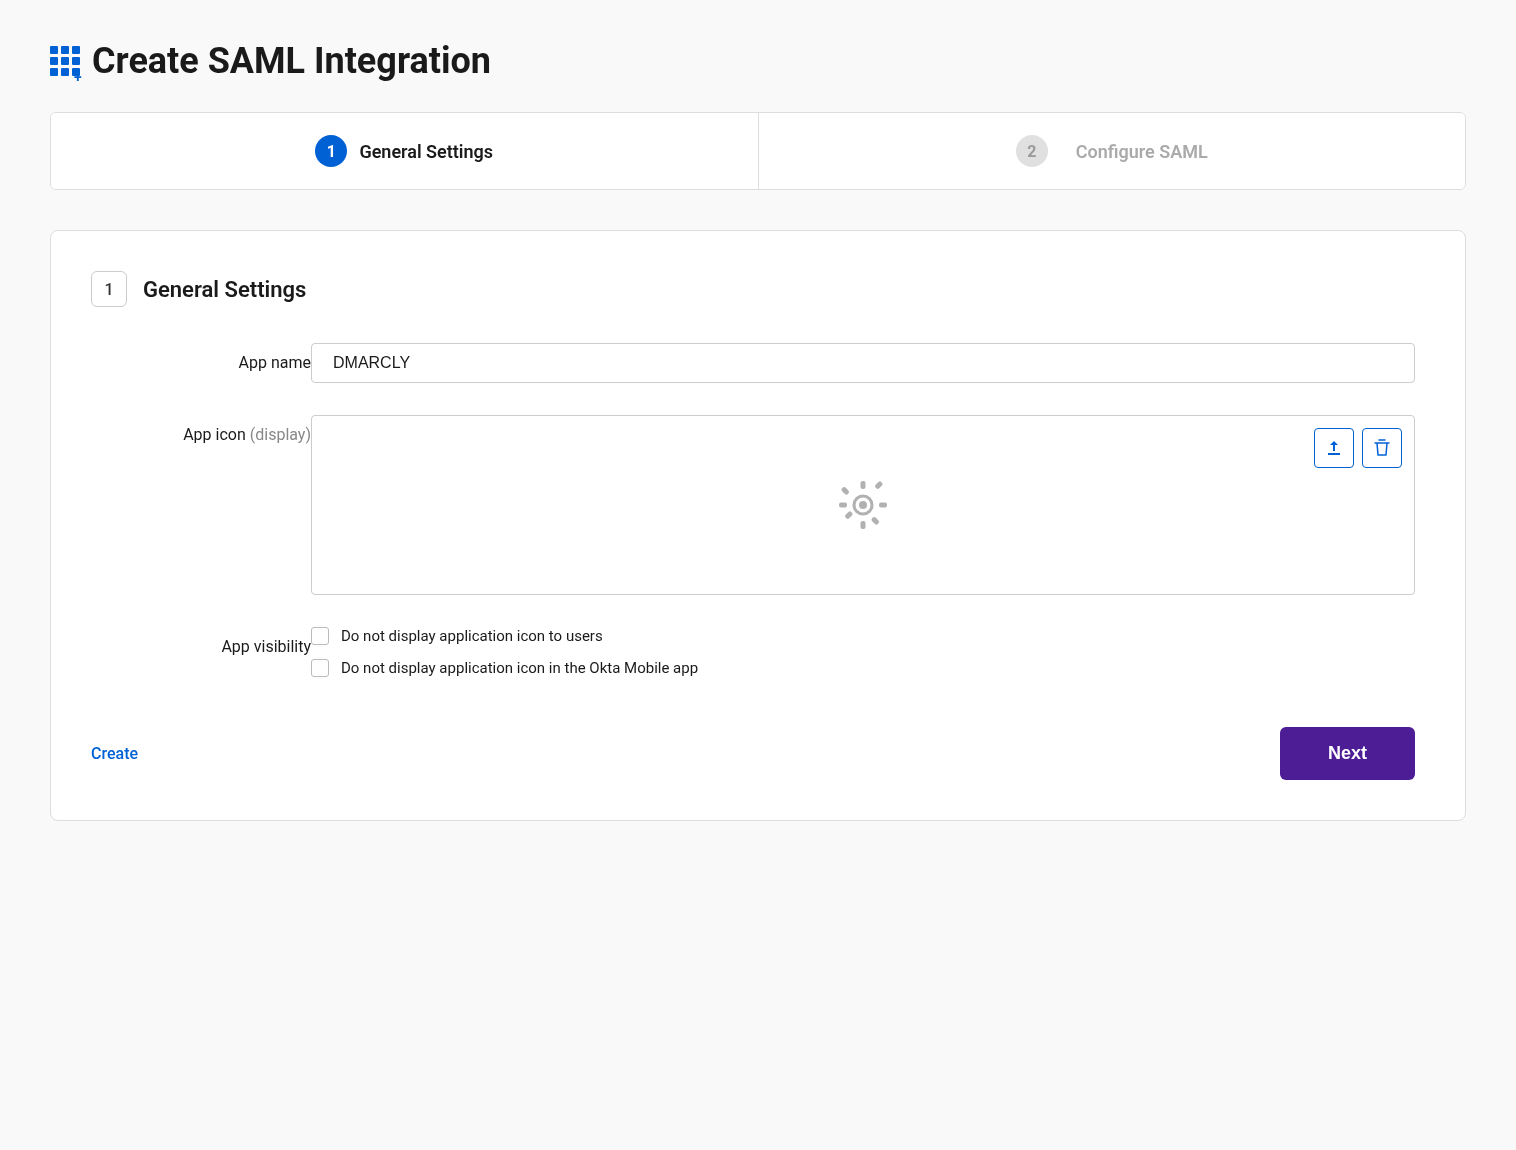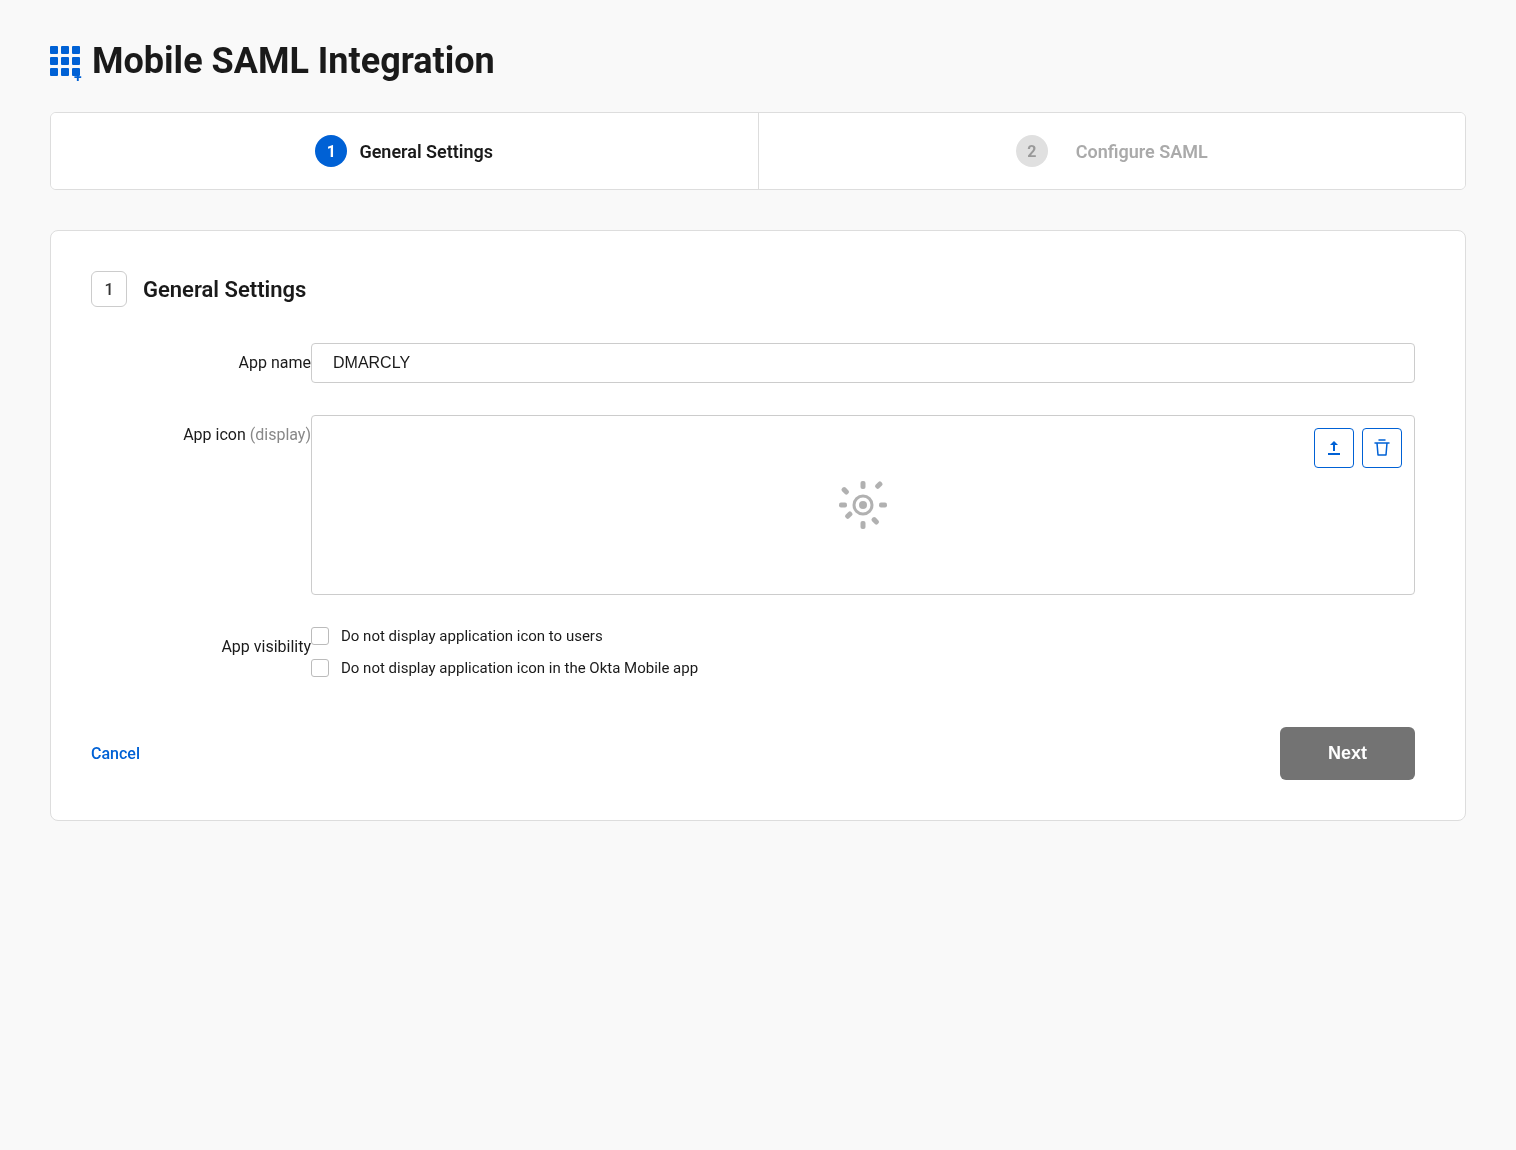--- a/index.html
+++ b/index.html
@@ -258,21 +258,21 @@
 
     .cancel-link {
       font-size: 16px;
       color: #0061d5;
       cursor: pointer;
       text-decoration: none;
       font-weight: 500;
     }
 
     .next-button {
-      background: #737373;
+      background: #4c1d95;
       color: #fff;
       border: none;
       border-radius: 6px;
       padding: 16px 48px;
       font-size: 18px;
       font-weight: 600;
       cursor: pointer;
     }
   </style>
 </head>
@@ -284,21 +284,21 @@
       <div class="dot"></div>
       <div class="dot"></div>
     <div class="dot"></div>
       <div class="dot"></div>
       <div class="dot"></div>
     <div class="dot"></div>
       <div class="dot"></div>
       <div class="dot"></div>
     <span class="plus-overlay">+</span>
   </div>
-  <h1 class="page-title">Mobile SAML Integration</h1>
+  <h1 class="page-title">Create SAML Integration</h1>
 </div>
 
 <div class="steps-bar">
   <div class="step-item active">
     <div class="step-number">1</div>
     <span class="step-label">General Settings</span>
   </div>
   <div class="step-item inactive">
     <div class="step-number">2</div>
     <span class="step-label">Configure SAML</span>
@@ -369,17 +369,17 @@
         <span class="checkbox-label">Do not display application icon to users</span>
       </div>
       <div class="checkbox-row">
         <input type="checkbox" class="checkbox-input" style="">
         <span class="checkbox-label">Do not display application icon in the Okta Mobile app</span>
       </div>
     </div>
   </div>
 
   <div class="form-footer">
-    <a class="cancel-link" href="#">Cancel</a>
+    <a class="cancel-link" href="#">Create</a>
     <button class="next-button">Next</button>
   </div>
 
 </div>
 
 </body></html>

